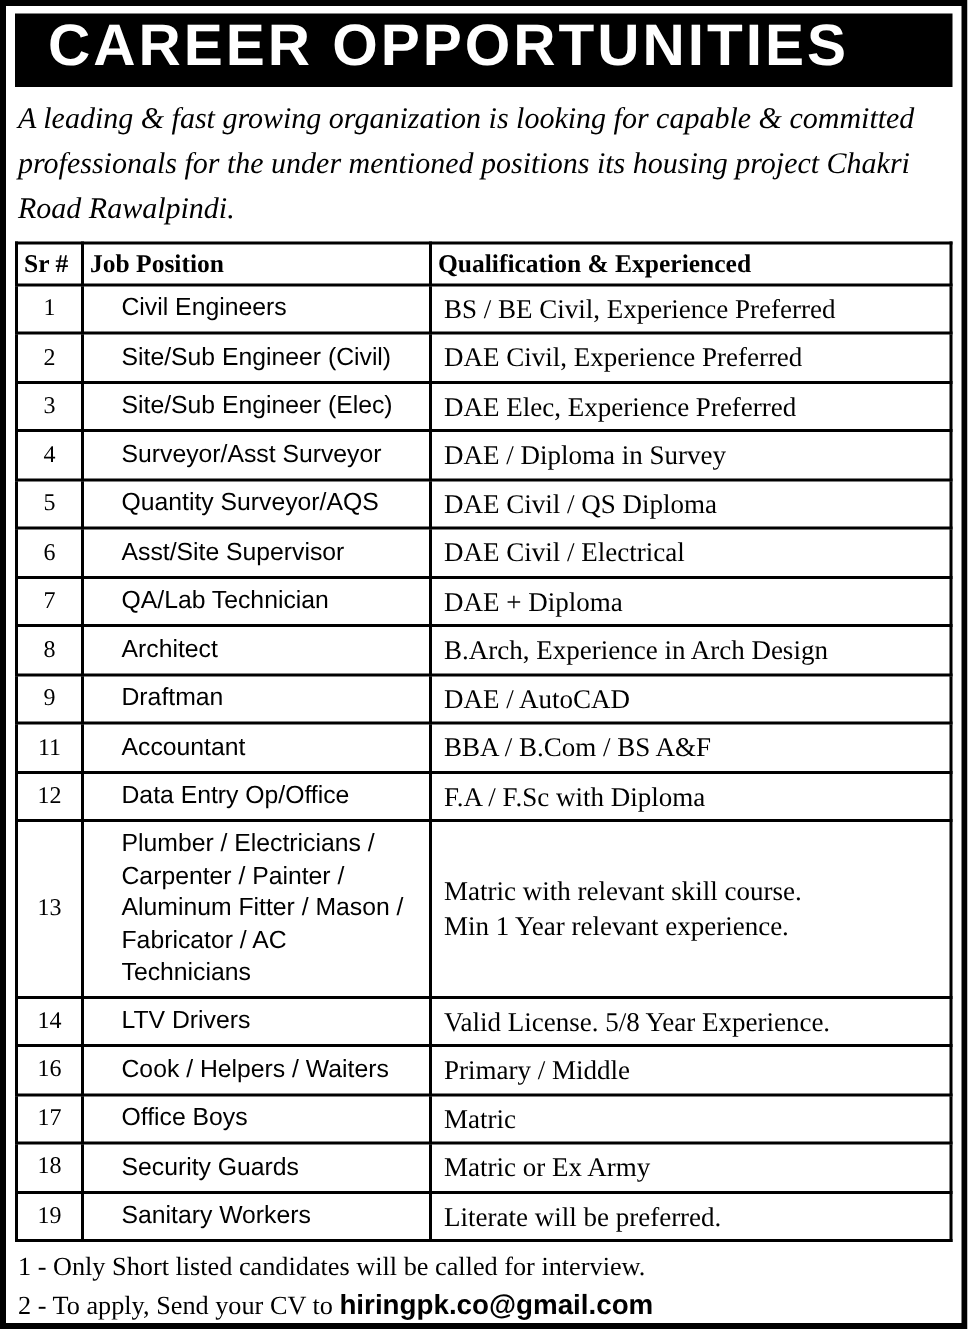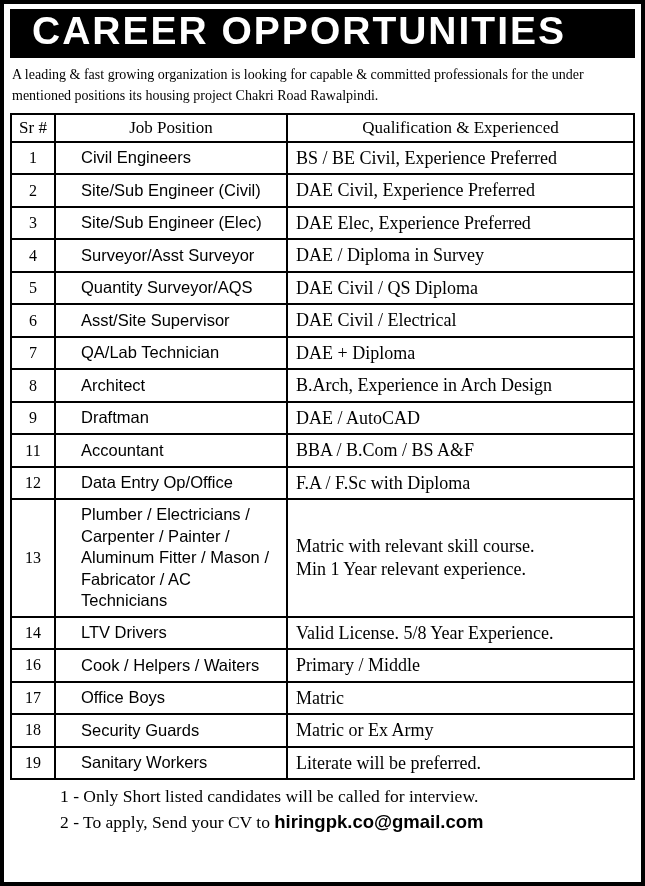--- a/index.html
+++ b/index.html
@@ -21,39 +21,40 @@
     font-family: "Liberation Sans", sans-serif;
     font-weight: bold;
     font-size: 39px;
     letter-spacing: 2px;
     text-align: left;
     padding: 1px 0 5px 22px;
     line-height: 1.1;
   }
 
   .intro {
-    font-size: 14px;
+    font-size: 20px;
     line-height: 1.5;
     padding: 6px 1px 7px 2px;
+    font-style: italic;
   }
 
   table.jobs {
     width: 100%;
     border-collapse: collapse;
   }
   table.jobs th,
   table.jobs td {
     border: 2px solid #000;
     vertical-align: middle;
   }
   table.jobs th {
-    font-weight: normal;
+    font-weight: bold;
     font-size: 17px;
     padding: 3px 4px;
-    text-align: center;
+    text-align: left;
   }
   .col-sr   { width: 44px; }
   .col-pos  { width: 232px; }
   .col-qual { width: auto; }
 
   td.cell-sr {
     text-align: center;
     font-size: 16px;
     padding: 4px 2px;
   }
@@ -69,21 +70,21 @@
     padding: 4px 6px 4px 8px;
     white-space: pre-line;
     line-height: 1.25;
   }
 
   .footer {
     padding: 4px 2px 0 2px;
     font-size: 17.5px;
     line-height: 1.45;
   }
-  .footer .line { display: block; margin-left: 48px; }
+  .footer .line { display: block; }
   .footer .line2 { font-size: 17.5px; }
   .email, .phone {
     font-family: "Liberation Sans", sans-serif;
     font-weight: bold;
     font-size: 18.5px;
   }
 </style>
 </head>
 <body>
 

